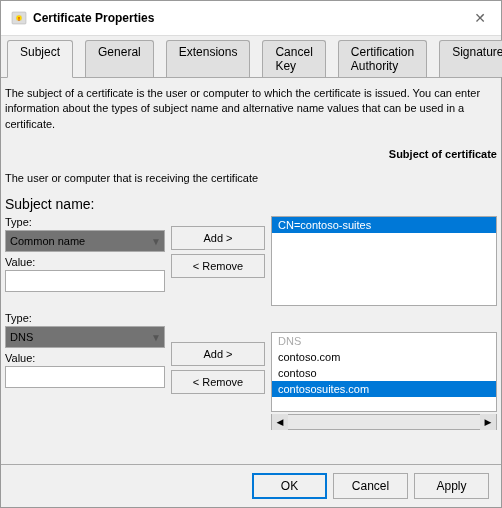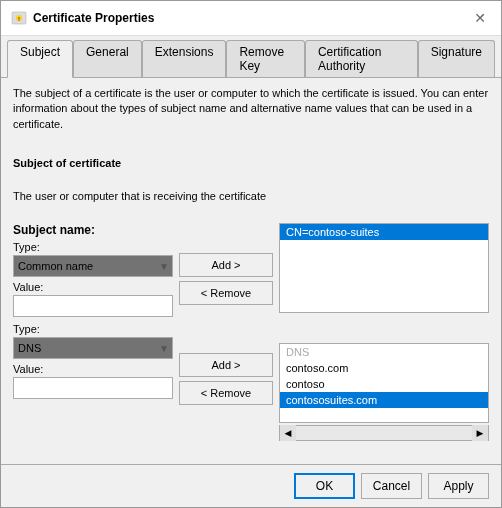--- a/index.html
+++ b/index.html
@@ -51,68 +51,69 @@
       display: flex;
       align-items: center;
       justify-content: center;
       color: #666;
     }
     .tabs {
       display: flex;
       background: #f0f0f0;
       border-bottom: 1px solid #aaa;
       padding: 4px 6px 0;
-      gap: 0;
+      gap: 12px;
     }
     .tab {
       padding: 4px 12px;
       border: 1px solid #aaa;
       border-bottom: none;
       background: #e0e0e0;
       cursor: pointer;
       font-size: 12px;
       border-radius: 3px 3px 0 0;
     }
     .tab.active {
       background: #f0f0f0;
       border-bottom: 1px solid #f0f0f0;
       margin-bottom: -1px;
       font-weight: 500;
     }
     .content {
       flex: 1;
-      padding: 8px 12px;
+      padding: 8px 4px;
       overflow: hidden;
       display: flex;
       flex-direction: column;
-      gap: 21px;
+      gap: 12px;
     }
     .info-text {
       font-size: 11px;
       color: #000;
       line-height: 1.4;
       margin-bottom: 2px;
     }
     .section-title {
       font-size: 11px;
       font-weight: 600;
       margin-top: 2px;
+      text-align: right;
     }
     .section-subtitle {
       font-size: 11px;
       color: #000;
     }
     .panels-row {
       display: flex;
       gap: 8px;
       flex: 1;
     }
     .group-label {
-      font-size: 12px;
-      font-weight: 700;
+      font-size: 14px;
+      font-weight: 400;
       margin-bottom: 4px;
     }
     .field-label {
       font-size: 11px;
       margin-bottom: 2px;
     }
     .select-wrapper {
       position: relative;
       width: 160px;
       margin-bottom: 4px;
@@ -200,21 +201,21 @@
     }
     .footer {
       border-top: 1px solid #aaa;
       padding: 8px 12px;
       display: flex;
       justify-content: flex-end;
       gap: 6px;
       background: #f0f0f0;
     }
     .footer-btn {
-      width: 61px;
+      width: 75px;
       height: 26px;
       border: 1px solid #aaa;
       background: #f0f0f0;
       font-size: 12px;
       cursor: pointer;
     }
     .footer-btn.ok {
       border: 2px solid #0078d7;
     }
   </style>
@@ -232,21 +233,21 @@
       </svg>
       <span>Certificate Properties</span>
     </div>
     <button class="close-btn">✕</button>
   </div>
 
   <div class="tabs">
     <div class="tab active">Subject</div>
     <div class="tab">General</div>
     <div class="tab">Extensions</div>
-    <div class="tab">Remove Key</div>
+    <div class="tab">Cancel Key</div>
     <div class="tab">Certification Authority</div>
     <div class="tab">Signature</div>
   </div>
 
   <div class="content">
     <p class="info-text">The subject of a certificate is the user or computer to which the certificate is issued. You can enter information about the types of subject name and alternative name values that can be used in a certificate.</p>
     <p class="section-title">Subject of certificate</p>
     <p class="section-subtitle">The user or computer that is receiving the certificate</p>
 
     <div class="panels-row">
@@ -268,21 +269,21 @@
             </div>
             <div class="field-label">Value:</div>
             <input class="text-input" type="text" value="" style="">
           </div>
 
           <div style="display:flex;flex-direction:column;justify-content:flex-end;padding-bottom:4px;gap:4px;margin-top:30px;">
             <button class="middle-btn">Add &gt;</button>
             <button class="middle-btn">&lt; Remove</button>
           </div>
 
-          <div style="display:flex;flex-direction:row;flex:1;">
+          <div style="display:flex;flex-direction:column;flex:1;">
             <div style="height:20px;"></div>
             <div class="list-box" style="min-height:90px;flex:1;">
               <div class="list-item selected">CN=contoso-suites</div>
             </div>
           </div>
         </div>
 
         <div style="display:flex; gap:6px; align-items:flex-start; flex:1;">
 
           <div style="display:flex;flex-direction:column;">

